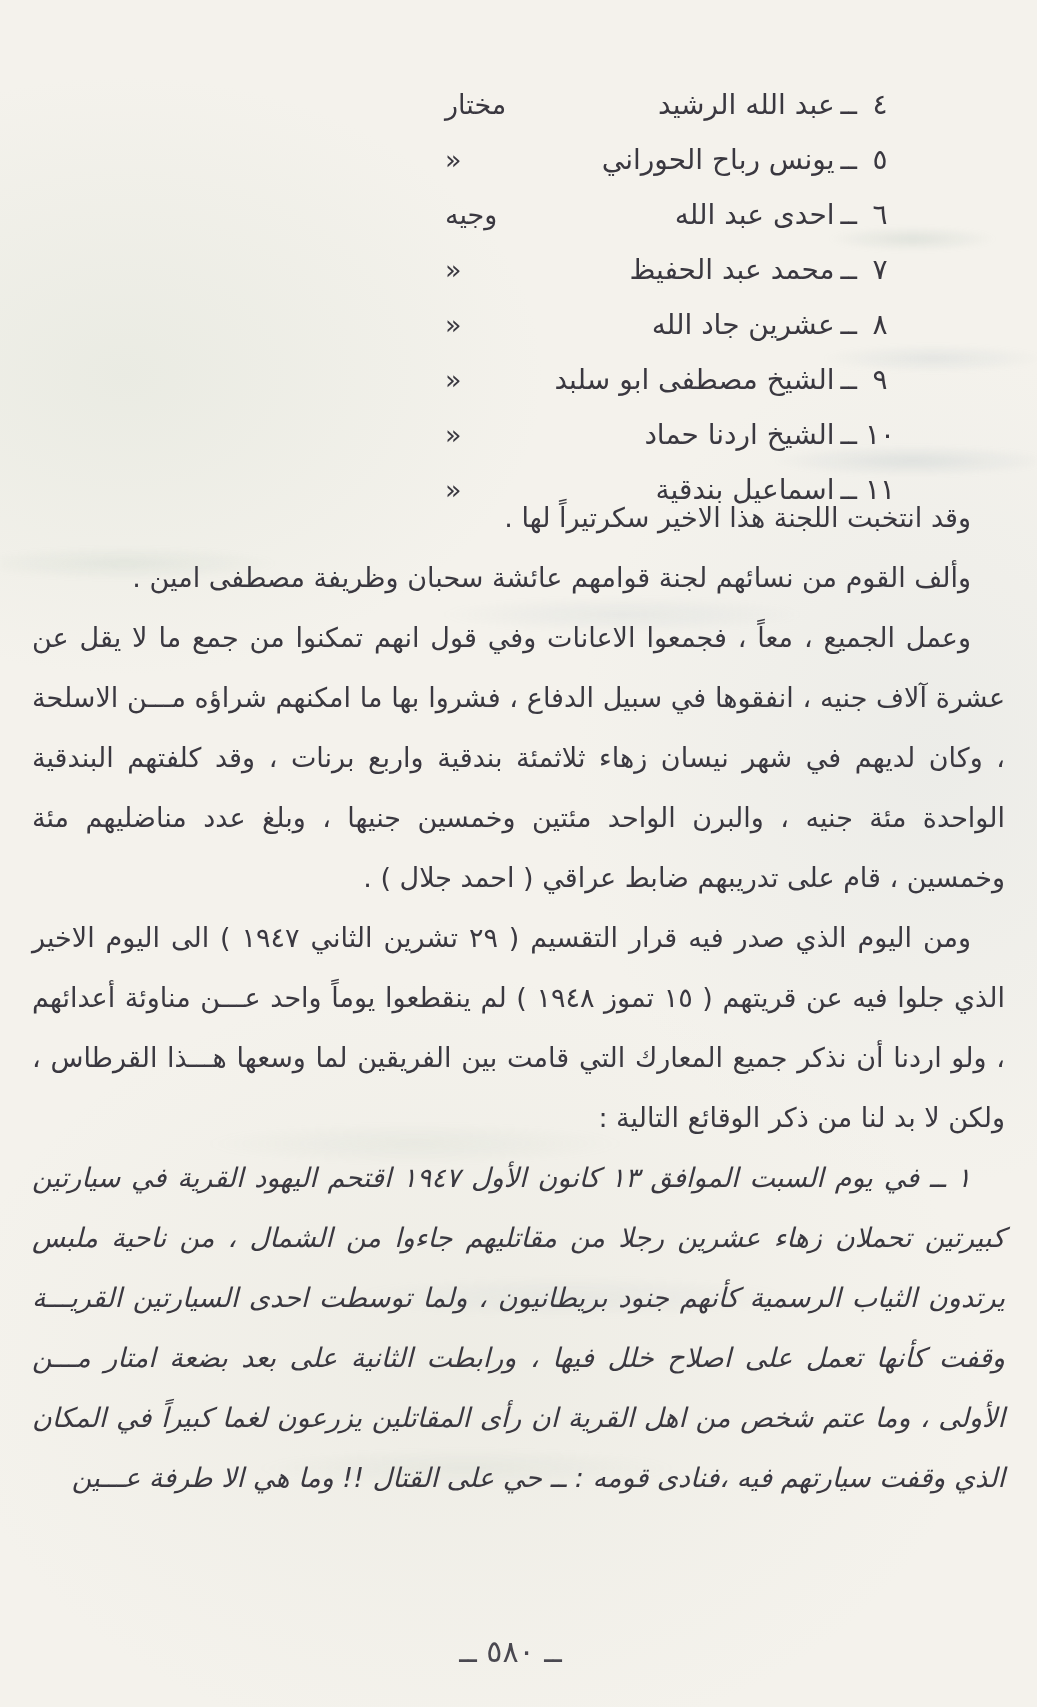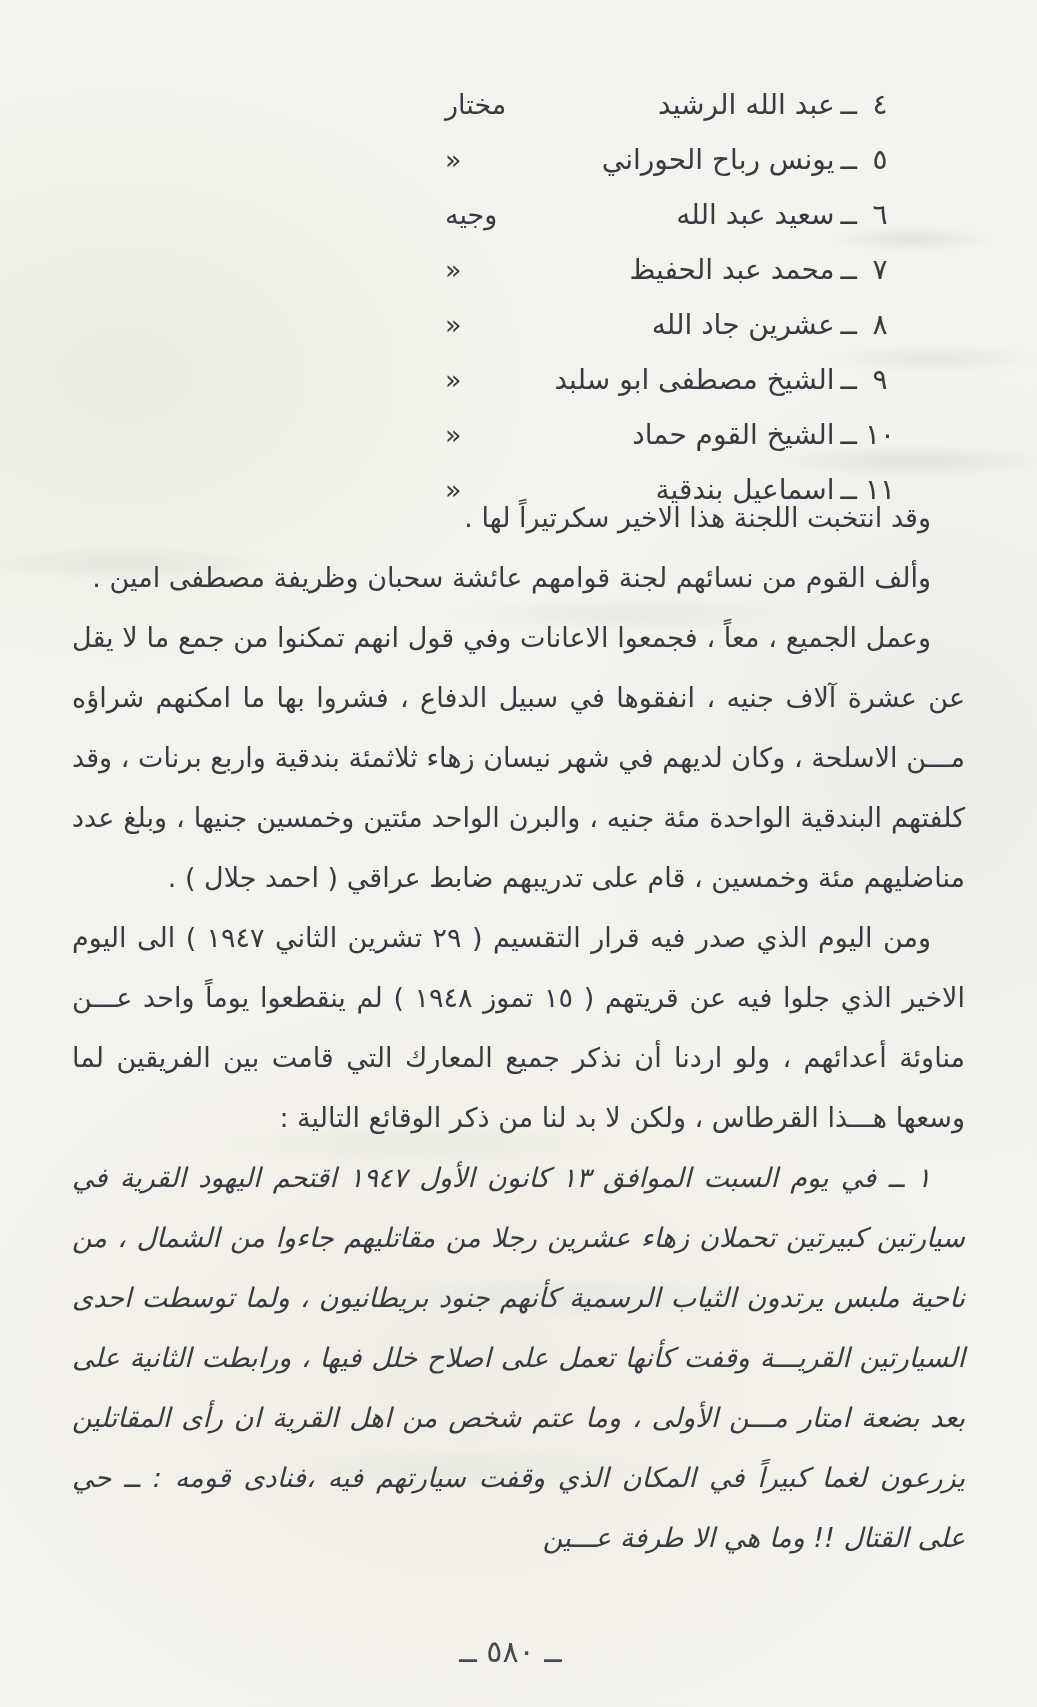--- a/index.html
+++ b/index.html
@@ -62,21 +62,21 @@
   .roster-sep {
     display: inline-block;
     margin: 0 6px;
   }
   .roster-role {
     font-size: 27px;
     padding-left: 18px;
   }
   .body-text {
     position: relative;
-    padding: 0 72px;
+    padding: 0 32px;
   }
   p.para {
     margin: 0;
     font-size: 27px;
     line-height: 60px;
     text-align: justify;
     text-indent: 34px;
   }
   p.para.single {
     text-align: right;
@@ -109,41 +109,41 @@
       <span class="roster-entry"><span class="roster-num">٤</span><span class="roster-sep">ــ</span><span>عبد الله الرشيد</span></span>
       <span class="roster-role">مختار</span>
     </div>
 
     <div class="roster-row">
       <span class="roster-entry"><span class="roster-num">٥</span><span class="roster-sep">ــ</span><span>يونس رباح الحوراني</span></span>
       <span class="roster-role">«</span>
     </div>
 
     <div class="roster-row">
-      <span class="roster-entry"><span class="roster-num">٦</span><span class="roster-sep">ــ</span><span>سعيد عبد الله</span></span>
+      <span class="roster-entry"><span class="roster-num">٦</span><span class="roster-sep">ــ</span><span>احدى عبد الله</span></span>
       <span class="roster-role">وجيه</span>
     </div>
 
     <div class="roster-row">
       <span class="roster-entry"><span class="roster-num">٧</span><span class="roster-sep">ــ</span><span>محمد عبد الحفيظ</span></span>
       <span class="roster-role">«</span>
     </div>
 
     <div class="roster-row">
       <span class="roster-entry"><span class="roster-num">٨</span><span class="roster-sep">ــ</span><span>عشرين جاد الله</span></span>
       <span class="roster-role">«</span>
     </div>
 
     <div class="roster-row">
       <span class="roster-entry"><span class="roster-num">٩</span><span class="roster-sep">ــ</span><span>الشيخ مصطفى ابو سلبد</span></span>
       <span class="roster-role">«</span>
     </div>
 
     <div class="roster-row">
-      <span class="roster-entry"><span class="roster-num">١٠</span><span class="roster-sep">ــ</span><span>الشيخ القوم حماد</span></span>
+      <span class="roster-entry"><span class="roster-num">١٠</span><span class="roster-sep">ــ</span><span>الشيخ اردنا حماد</span></span>
       <span class="roster-role">«</span>
     </div>
 
     <div class="roster-row">
       <span class="roster-entry"><span class="roster-num">١١</span><span class="roster-sep">ــ</span><span>اسماعيل بندقية</span></span>
       <span class="roster-role">«</span>
     </div>
 
   </div>
 

